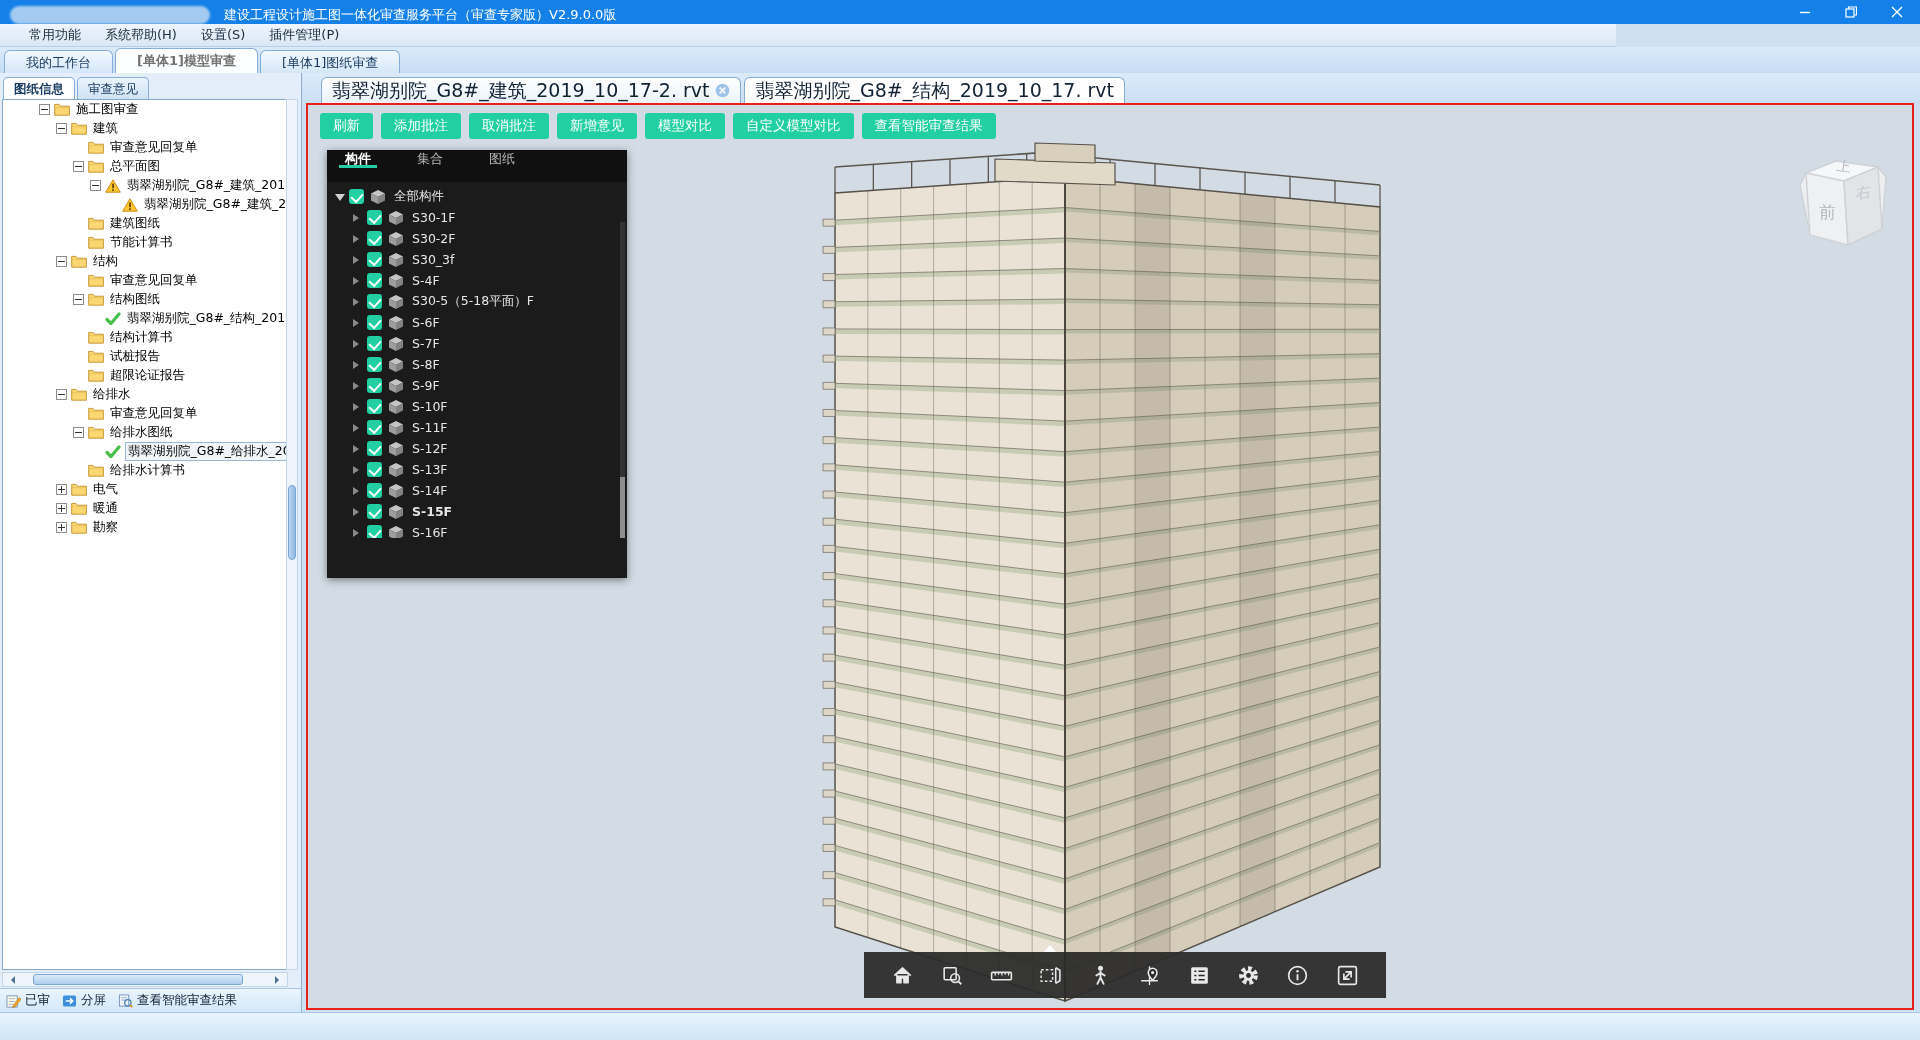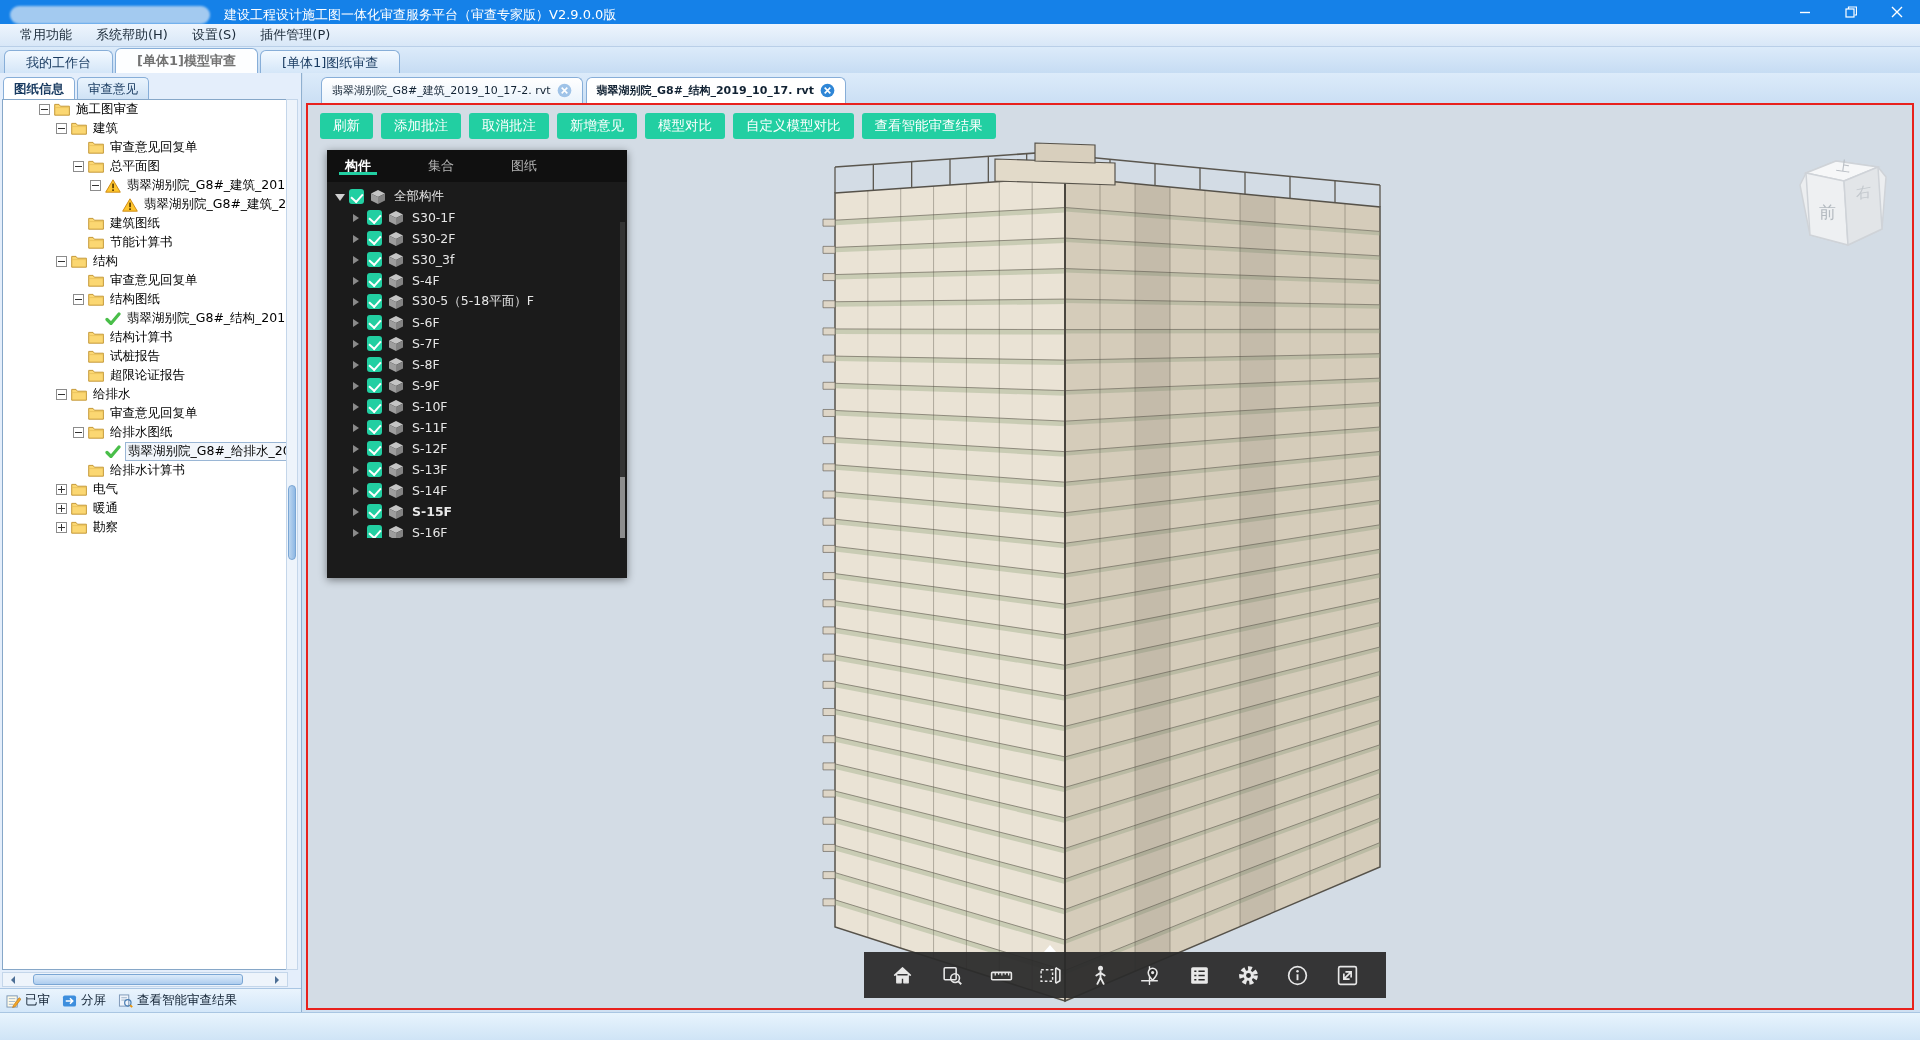--- a/index.html
+++ b/index.html
@@ -8,21 +8,21 @@
 
   
   .titlebar { position:absolute; left:0; top:0; width:1920px; height:24px; background:var(--titlebar,#1581E8); display:flex; align-items:flex-end; color:#fff; }
   .redacted { width:200px; height:18px; margin-left:10px; border-radius:9px; background:#bcd7f2; opacity:.85; filter:blur(1px); }
   .win-title { margin-left:14px; font-size:13px; white-space:nowrap; }
   .win-controls { margin-left:auto; display:flex; height:100%; }
   .win-btn { width:46px; height:100%; display:flex; align-items:center; justify-content:center; color:#fff; cursor:default; }
   .win-btn svg { display:block; }
 
   
-  .menubar { position:absolute; left:0; top:24px; width:1920px; height:23px; background:linear-gradient(#eef5fd,#d8e7f7); border-bottom:1px solid #b9cfe8; display:flex; align-items:center; padding-left:8px; }
+  .menubar { position:absolute; left:0; top:24px; width:1616px; height:23px; background:linear-gradient(#eef5fd,#d8e7f7); border-bottom:1px solid #b9cfe8; display:flex; align-items:center; padding-left:17px; }
   .menu-item { padding:2px 12px; color:#1c2b3a; }
 
   
   .maintabs { position:absolute; left:0; top:47px; width:1920px; height:26px; background:linear-gradient(#dcebfa,#c6dcf3); display:flex; align-items:flex-end; padding-left:4px; }
   .maintab { height:23px; padding:3px 21px 0; margin-right:2px; border:1px solid #87aed8; border-bottom:none; border-radius:6px 6px 0 0; background:linear-gradient(#f3f9ff,#d4e6f8); color:#17395f; white-space:nowrap; }
   .maintab.active { background:#fdfeff; font-weight:bold; color:#737373; height:25px; }
 
   
   .left-panel { position:absolute; left:0; top:73px; width:302px; height:939px; background:#e4eefb; border-right:1px solid #8fb0d0; }
   .left-tabs { position:absolute; left:0; top:2px; height:24px; display:flex; align-items:flex-end; padding-left:3px; }
@@ -42,32 +42,32 @@
   .h-scroll { position:absolute; left:2px; top:899px; width:286px; height:15px; background:#eef4fb; border:1px solid #c4d6ea; display:flex; align-items:center; }
   .h-arrow { width:0; height:0; border:4px solid transparent; }
   .h-arrow.left { border-right-color:#4d6f96; margin-left:4px; }
   .h-arrow.right { border-left-color:#4d6f96; margin-left:auto; margin-right:4px; }
   .h-thumb { position:absolute; left:30px; width:210px; height:11px; top:1px; background:linear-gradient(#dcebfa,#aecdef); border:1px solid #7aa6d4; border-radius:3px; }
   .left-toolbar { position:absolute; left:0; top:915px; width:301px; height:24px; background:linear-gradient(#eaf4fd,#d3e7f9); border-top:1px solid #aac6e3; display:flex; align-items:center; padding-left:6px; gap:12px; }
   .lt-btn { display:flex; align-items:center; gap:4px; color:#123; font-size:12.5px; }
 
   
   .doc-strip { position:absolute; left:303px; top:73px; width:1617px; height:30px; background:linear-gradient(#dcebfa,#cbdff4); display:flex; align-items:flex-end; padding-left:18px; }
-  .doc-tab { height:26px; display:flex; align-items:center; gap:6px; padding:0 10px; border:1px solid #87aed8; border-bottom:none; border-radius:6px 6px 0 0; background:linear-gradient(#ffffff,#eaf3fc); color:#123; font-size:11px; white-space:nowrap; margin-right:3px; }
-  .doc-tab.active { font-weight:bold; background:#fff; }
+  .doc-tab { height:26px; display:flex; align-items:center; gap:6px; padding:0 10px; border:1px solid #87aed8; border-bottom:none; border-radius:6px 6px 0 0; background:linear-gradient(#ffffff,#eaf3fc); color:#123; font-size:19px; white-space:nowrap; margin-right:3px; }
+  .doc-tab.active { font-weight:normal; background:#fff;flex-direction:column; }
   .viewport { position:absolute; left:306px; top:103px; width:1608px; height:907px; border:2px solid var(--red,#E8211D); background:var(--vpbg,#D3DCE5); overflow:hidden; }
 
   .btn-row { position:absolute; left:12px; top:8px; display:flex; gap:8px; }
   .g-btn { height:26px; padding:0 13px; background:var(--accent,#22CFA2); color:#fff; font-size:13.5px; border:none; border-radius:3px; display:flex; align-items:center; white-space:nowrap; }
 
   
   .catalog { position:absolute; left:19px; top:45px; width:300px; height:428px; background:#1b1b1b; box-shadow:0 2px 8px rgba(0,0,0,.45); }
   .cat-head { height:36px; background:#232323; border-top:4px solid #101010; display:flex; align-items:center; padding:0 12px; color:#fff; font-size:13.5px; }
   .cat-close { margin-left:auto; color:#d6d6d6; font-size:16px; line-height:1; }
-  .cat-tabs { height:32px; background:#101010; display:flex; align-items:center; padding-left:12px; gap:45px; }
+  .cat-tabs { height:32px; background:#101010; display:flex; align-items:flex-start; padding-left:12px; gap:34px; }
   .cat-tab { display:flex; align-items:center; color:#b5b5b5; font-size:13px; position:relative; padding:0 6px; }
   .cat-tab.active { color:#fff; font-weight:bold; }
   .cat-tab.active::after { content:""; position:absolute; left:0; right:0; bottom:0; height:3px; background:var(--accent,#22CFA2); }
   .cat-list { position:relative; height:356px; overflow:hidden; padding-top:4px; }
   .cat-row { display:flex; align-items:center; height:21px; color:#e6e6e6; font-size:12.5px; white-space:nowrap; }
   .cat-row .caret { width:0; height:0; border:4px solid transparent; border-left:6px solid #8a8a8a; margin:0 4px 0 0; }
   .cat-row.root .caret { border:5px solid transparent; border-top:7px solid #cfcfcf; margin-top:6px; }
   .cat-row .cbx { width:15px; height:15px; min-width:15px; border-radius:3px; background:var(--accent,#22CFA2); position:relative; margin-right:6px; }
   .cat-row .cbx::after { content:""; position:absolute; left:3.5px; top:2px; width:6px; height:9px; border:solid #fff; border-width:0 2px 2px 0; transform:rotate(42deg); }
   .cat-row .cube { margin-right:8px; display:flex; }

